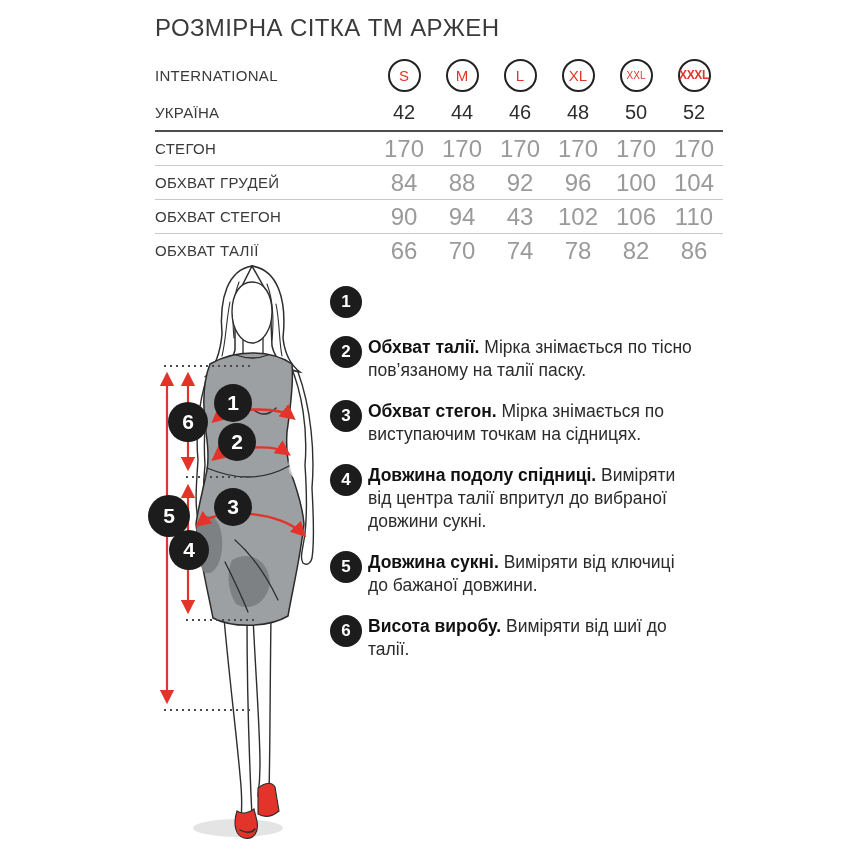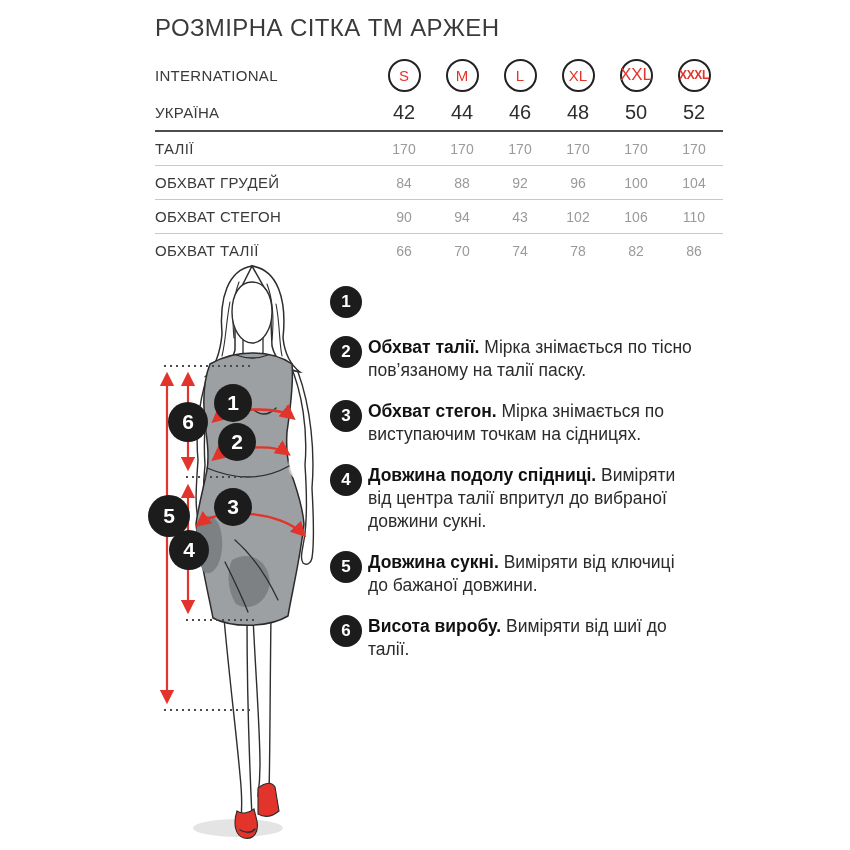--- a/index.html
+++ b/index.html
@@ -14,24 +14,24 @@
   .table{position:absolute;left:155px;top:56px;width:568px;}
   .row{display:flex;align-items:center;justify-content:center;}
   .row .label{width:220px;font-size:15px;color:#3a3a3a;letter-spacing:.3px;}
   .row .cell{width:58px;display:flex;justify-content:center;align-items:center;}
   .row.intl{height:38px;}
   .row.ua{height:36px;}
   .row.data{height:33px;}
   .size-circle{width:33px;height:33px;border:2px solid #222;border-radius:50%;
       display:flex;align-items:center;justify-content:center;box-sizing:border-box;
       color:#e2342a;font-size:15px;white-space:nowrap;overflow:visible;}
-  .cell:nth-child(6) .size-circle{font-size:17px;}
+  .cell:nth-child(6) .size-circle{font-size:10px;}
   .cell:nth-child(7) .size-circle{font-size:12px;letter-spacing:-.3px;font-weight:bold;}
   .ua-val{font-size:20px;color:#2d2d2d;}
-  .val{font-size:14px;color:#9a9a9a;}
+  .val{font-size:24px;color:#9a9a9a;}
   .divider{height:0;border-top:1px solid #c9c9c9;}
   .divider.thick{border-top:2px solid #4d4d4d;}
 
   
   .figure-wrap{position:absolute;left:140px;top:260px;width:220px;height:590px;}
 
   
   .legend{position:absolute;left:330px;top:286px;width:368px;display:flex;
           flex-direction:column;gap:18px;}
   .legend-item{position:relative;padding-left:38px;min-height:32px;}
@@ -90,21 +90,21 @@
       <div class="cell ua-val">44</div>
       <div class="cell ua-val">46</div>
       <div class="cell ua-val">48</div>
       <div class="cell ua-val">50</div>
       <div class="cell ua-val">52</div>
     </div>
 
     <div class="divider thick"></div>
 
     <div class="row data">
-      <div class="label">ТАЛІЇ</div>
+      <div class="label">СТЕГОН</div>
       <div class="cell val">170</div>
       <div class="cell val">170</div>
       <div class="cell val">170</div>
       <div class="cell val">170</div>
       <div class="cell val">170</div>
       <div class="cell val">170</div>
     </div>
     <div class="divider"></div>
 
     <div class="row data">

